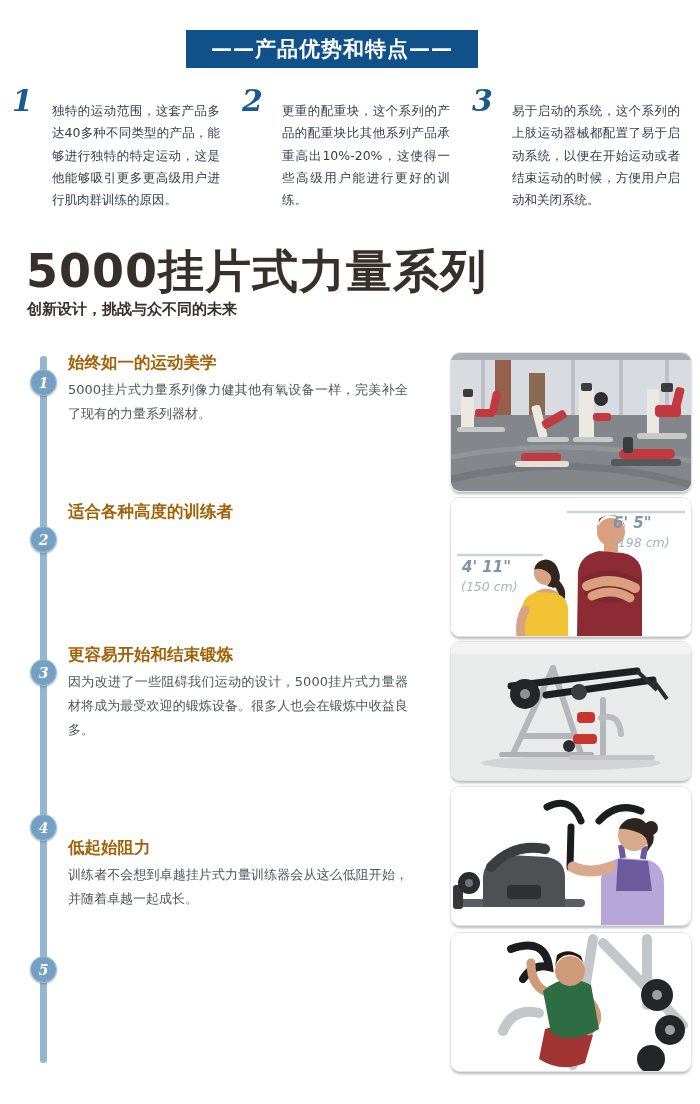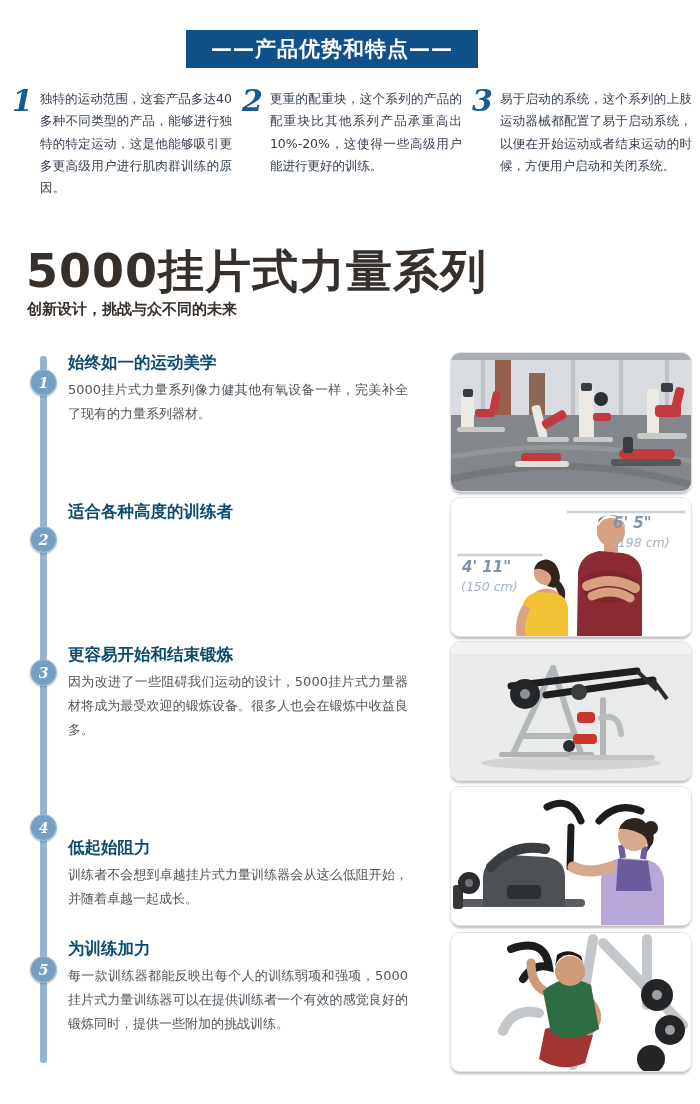--- a/index.html
+++ b/index.html
@@ -9,38 +9,38 @@
   
   .banner{position:absolute;left:186px;top:30px;width:292px;height:38px;
     background:#11518a;color:#fff;font-size:21px;font-weight:bold;
     display:flex;align-items:center;justify-content:center;letter-spacing:1px;}
 
   
   .features{position:absolute;left:12px;top:88px;width:680px;display:flex;gap:10px;}
   .feature{width:220px;display:flex;align-items:flex-start;}
   .fnum{font-family:"DejaVu Serif","Liberation Serif",serif;font-style:italic;
     font-weight:bold;font-size:30px;line-height:26px;color:#1b5a8e;margin-right:7px;flex:0 0 auto;}
-  .ftext{margin:0;font-size:12.5px;line-height:1.78;color:#333d4e;text-align:justify;}
+  .ftext{margin:12px;font-size:12.5px;line-height:1.78;color:#333d4e;text-align:justify;}
 
   
   .series-title{position:absolute;left:26px;top:246px;font-size:46px;font-weight:900;
     color:#362f2a;letter-spacing:1px;line-height:1.1;}
   .series-subtitle{position:absolute;left:27px;top:300px;font-size:15px;font-weight:bold;color:#362f2a;}
 
   
   .tline{position:absolute;left:40px;top:356px;width:7px;height:707px;background:#94b6d2;border-radius:3px;}
   .tcircle{position:absolute;left:30px;width:27px;height:27px;border-radius:50%;
     background:#74a0c4;border:1px solid #a9c4da;box-sizing:border-box;
     color:#fff;font-family:"DejaVu Serif","Liberation Serif",serif;font-style:italic;font-weight:bold;
     font-size:14px;display:flex;align-items:center;justify-content:center;
     box-shadow:0 1px 2px rgba(0,0,0,.25);}
 
   
   .sec{position:absolute;left:68px;width:340px;}
-  .sec h3{margin:0;font-size:16.5px;font-weight:bold;color:#0c4a6e;}
+  .sec h3{margin:0;font-size:16.5px;font-weight:bold;color:#a16207;}
   .sec p{margin:4px 0 0 0;font-size:13px;line-height:1.85;color:#4e555b;text-align:justify;}
 
   
   .photo{position:absolute;left:450px;width:240px;height:138px;border-radius:10px;
     overflow:hidden;border:1px solid #e3e3e3;box-shadow:0 3px 3px -1px rgba(0,0,0,.28);background:#fff;}
   .photo svg{display:block;width:100%;height:100%;}
   .hlabel{position:absolute;font-style:italic;font-weight:bold;color:#7e95a9;font-size:15px;}
   .hlabel-cm{position:absolute;font-style:italic;color:#a2b4c3;font-size:12.5px;text-align:center;}
 </style>
 </head>
@@ -85,24 +85,20 @@
     <h3>适合各种高度的训练者</h3>
   </section>
   <section class="sec" style="top:644px">
     <h3>更容易开始和结束锻炼</h3>
     <p>因为改进了一些阻碍我们运动的设计，5000挂片式力量器材将成为最受欢迎的锻炼设备。很多人也会在锻炼中收益良多。</p>
   </section>
   <section class="sec" style="top:837px">
     <h3>低起始阻力</h3>
     <p>训练者不会想到卓越挂片式力量训练器会从这么低阻开始，并随着卓越一起成长。</p>
   </section>
-  <section class="sec" style="top:938px">
-    <h3>为训练加力</h3>
-    <p>每一款训练器都能反映出每个人的训练弱项和强项，5000挂片式力量训练器可以在提供训练者一个有效的感觉良好的锻炼同时，提供一些附加的挑战训练。</p>
-  </section>
 
   <div class="photo" style="top:352px">
     <svg viewBox="0 0 240 138" preserveAspectRatio="none">
       <rect width="240" height="62" fill="#d8dce0"></rect>
       <rect width="240" height="7" fill="#a9afb4"></rect>
       <g fill="#bcc2c7">
         <rect x="30" y="7" width="4" height="55"></rect>
           <rect x="120" y="7" width="4" height="55"></rect>
         <rect x="168" y="7" width="4" height="55"></rect>
           <rect x="214" y="7" width="4" height="55"></rect>

